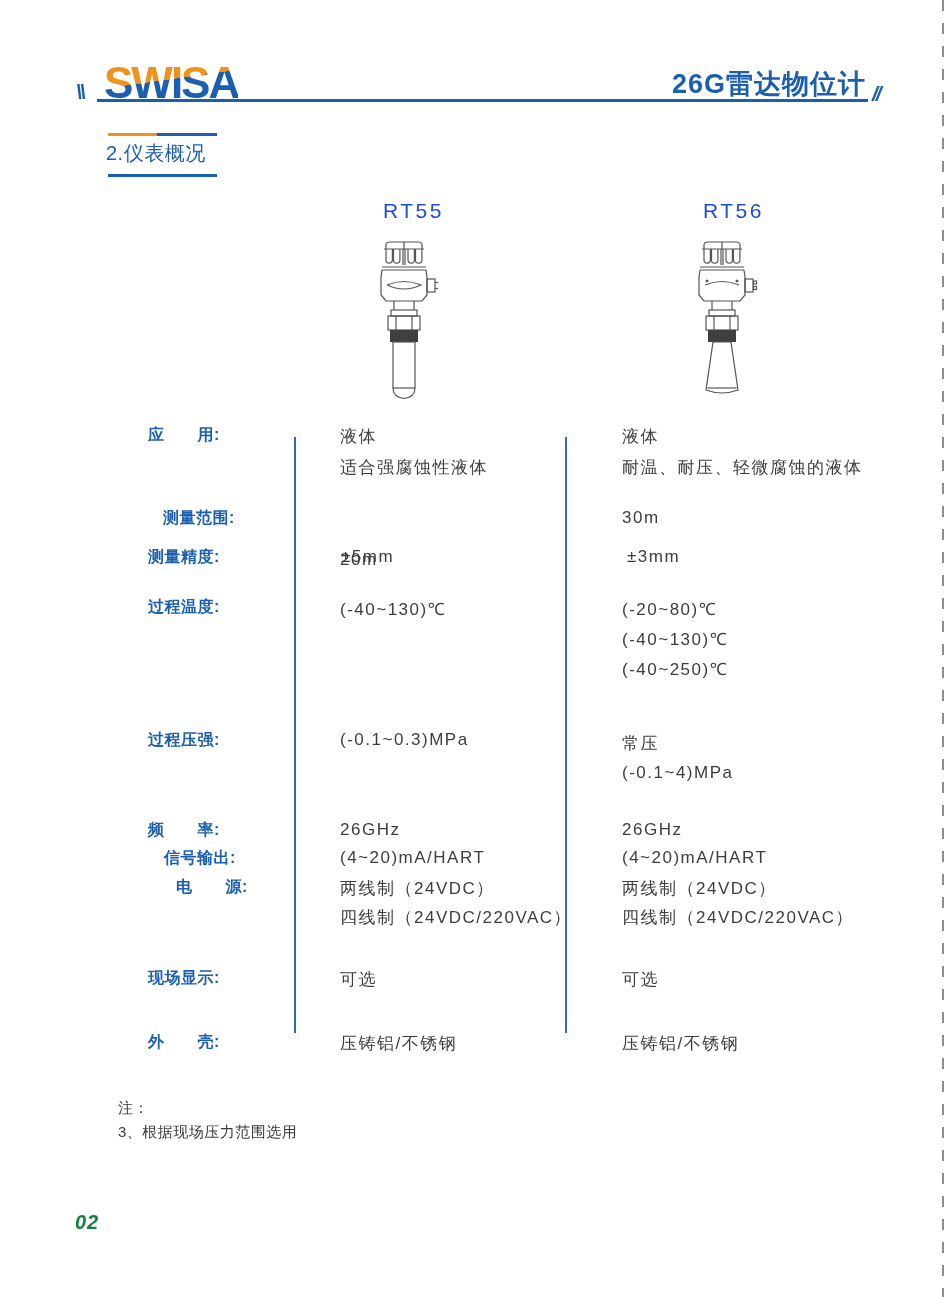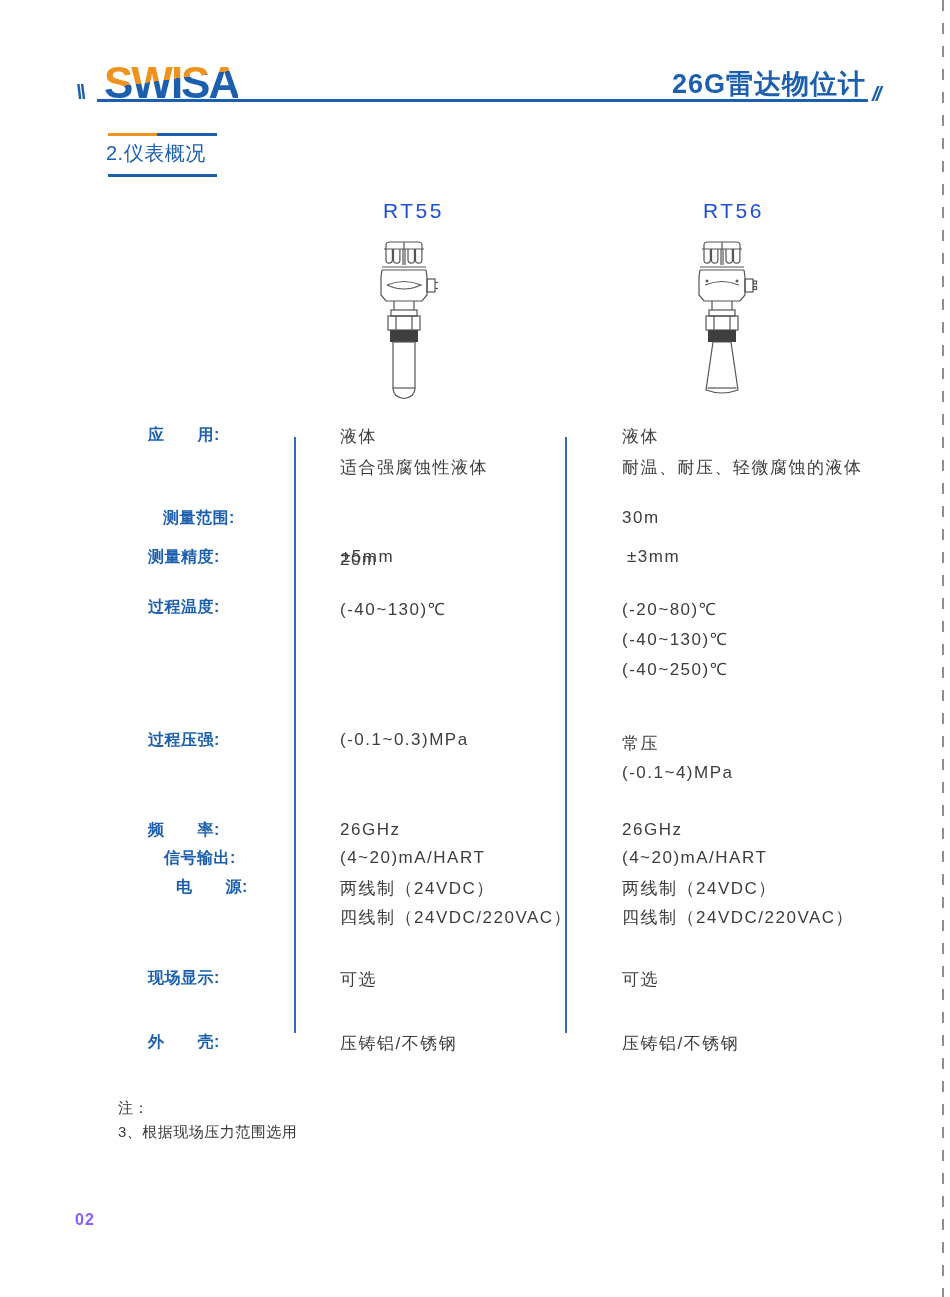--- a/index.html
+++ b/index.html
@@ -17,21 +17,21 @@
   .sec-topline{width:109px;height:3px;background:linear-gradient(90deg,#f0921e 0%,#f0921e 45%,#1b5fae 45%,#1b5fae 100%);}
   .sec-title{font-size:20px;font-weight:normal;color:#1b5fae;letter-spacing:0.5px;}
   .sec-botline{width:109px;height:3px;background:#1b5fae;}
   
   .model{font-size:21px;color:#1d4ed8;letter-spacing:2.5px;}
   .lbl{font-size:16px;font-weight:bold;color:#1b5fae;letter-spacing:0.5px;white-space:pre;}
   .val{font-size:17px;color:#3d3d3d;letter-spacing:1.5px;white-space:pre;}
   .vline{width:2px;background:#2e6cb5;}
   
   .notes{font-size:15px;color:#3a3a3a;line-height:23.5px;letter-spacing:0.5px;}
-  .pagenum{font-size:16px;font-weight:600;color:#8b5cf6;letter-spacing:1px;}
+  .pagenum{font-size:20px;font-weight:600;color:#15803d;letter-spacing:1px;font-style:italic;}
   
   .dash-edge{position:absolute;top:0;right:6px;width:2px;height:100%;
              background:repeating-linear-gradient(to bottom,#8e8e8e 0 11px,transparent 11px 23px);}
   .drawing{stroke:#555;fill:none;stroke-width:1.2;}
 </style>
 </head>
 <body>
 
 <div class="page">
 

